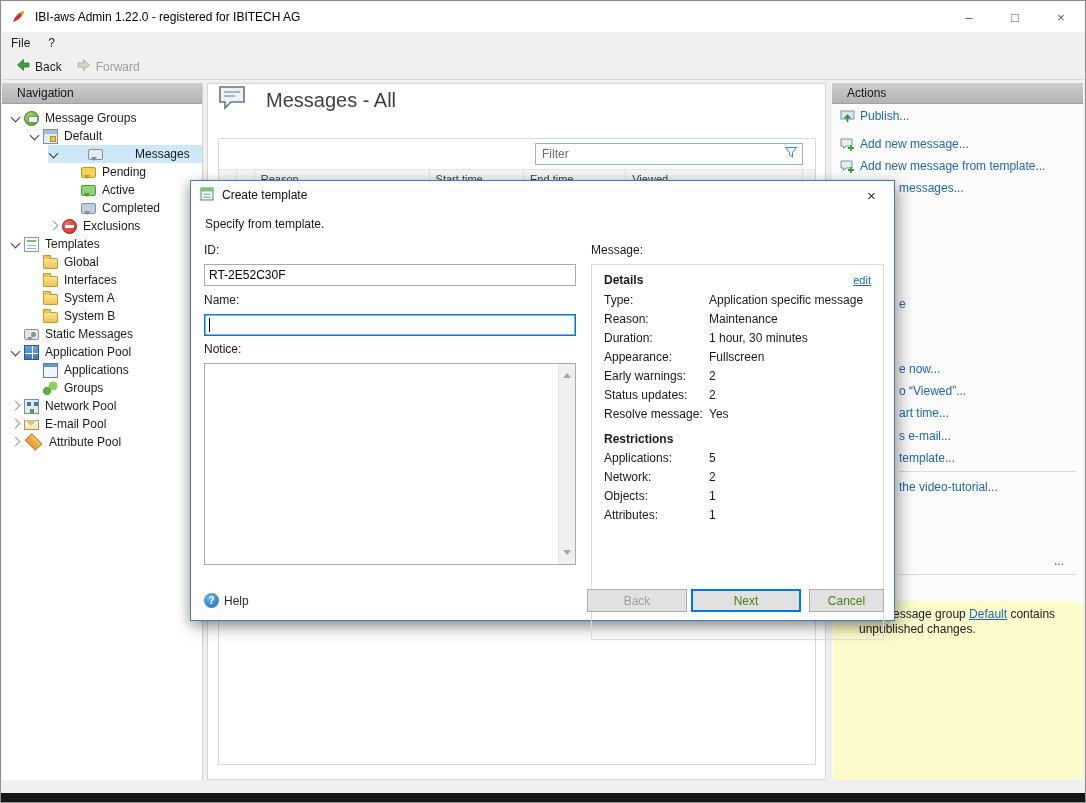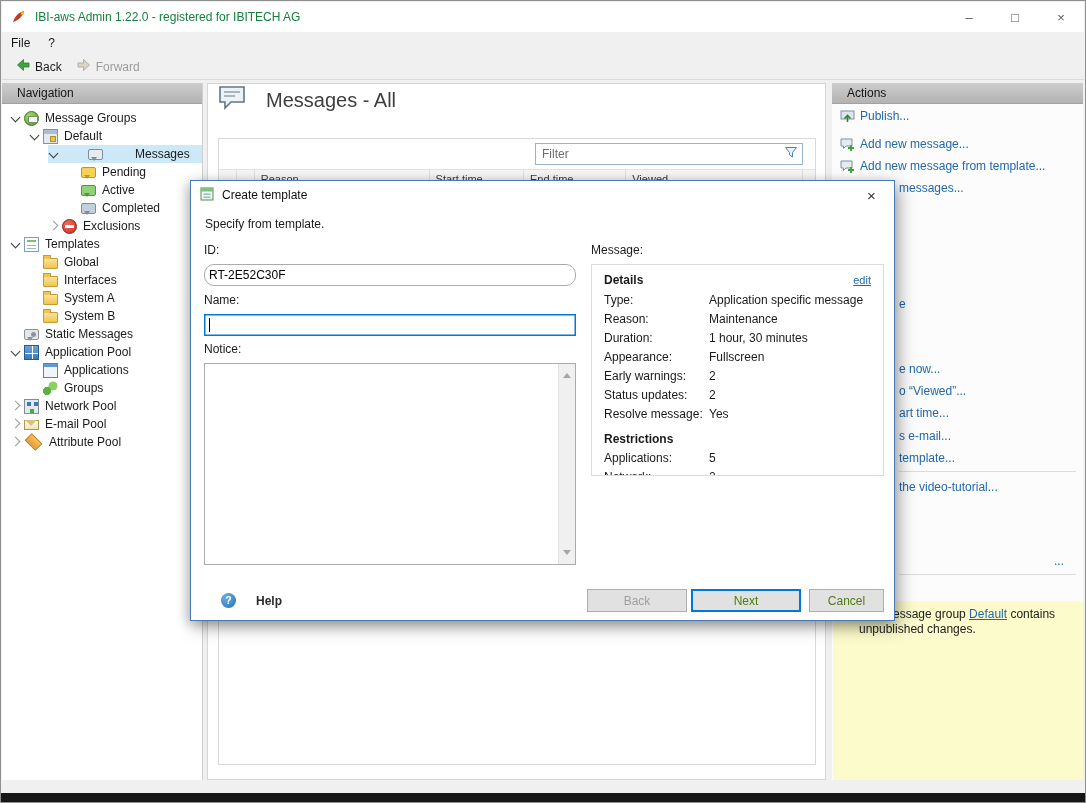--- a/index.html
+++ b/index.html
@@ -6,21 +6,21 @@
   body {
     width:1086px; height:803px; position:relative; overflow:hidden;
     font-family:"Liberation Sans", sans-serif; font-size:12px; color:#1a1a1a;
     background:#f0f0f0;
   }
   .window-frame { position:absolute; inset:0; border:1px solid #8f8f8f; box-sizing:border-box; }
 
   
   .titlebar { position:absolute; left:1px; top:1px; right:1px; height:30px; background:#ffffff; display:flex; align-items:center; }
   .app-icon { margin-left:9px; width:16px; height:16px; display:inline-flex; }
-  .window-title { margin-left:8px; color:#15803d; font-size:12px; }
+  .window-title { margin-left:8px; color:#000000; font-size:12px; }
   .win-controls { margin-left:auto; display:flex; height:100%; }
   .win-btn { width:46px; display:flex; align-items:center; justify-content:center; color:#5a5a5a; font-size:13px; }
 
   
   .menubar { position:absolute; top:31px; left:1px; right:1px; height:22px; background:#f0f0f0; display:flex; align-items:center; }
   .menu-item { padding:0 9px; }
   .toolbar { position:absolute; top:53px; left:1px; right:1px; height:26px; background:#f0f0f0; border-bottom:1px solid #dadada; display:flex; align-items:center; padding-left:6px; box-sizing:border-box; }
   .tool-btn { display:flex; align-items:center; gap:4px; padding:2px 7px; }
   .tool-btn.disabled { color:#9c9c9c; }
 
@@ -109,27 +109,27 @@
   .dialog-close { position:absolute; right:0; top:0; width:45px; height:28px; display:flex; align-items:center; justify-content:center; font-size:15px; color:#333; }
   .dlg-subtitle { position:absolute; left:14px; top:36px; }
   .dlg-label { position:absolute; font-size:12px; color:#1a1a1a; }
   .dlg-input { position:absolute; width:372px; height:22px; border:1px solid #ababab; box-sizing:border-box; font-family:inherit; font-size:12px; padding:0 4px; }
   .dlg-input.focus { border:1px solid var(--c-focus,#0078d7); box-shadow:inset 0 0 0 0.5px var(--c-focus,#0078d7); }
   .caret { position:absolute; left:18px; top:137px; width:1px; height:14px; background:#000; }
   .notice-field { position:absolute; left:13px; top:182px; width:372px; height:202px; border:1px solid #ababab; box-sizing:border-box; background:#fff; }
   .sb { position:absolute; right:0; top:0; bottom:0; width:16px; background:#f0f0f0; border-left:1px solid #e3e3e3; }
   .sb-up { position:absolute; top:5px; left:4px; width:0; height:0; border:4px solid transparent; border-bottom:5px solid #a6a6a6; }
   .sb-down { position:absolute; bottom:5px; left:4px; width:0; height:0; border:4px solid transparent; border-top:5px solid #a6a6a6; }
-  .msg-panel { position:absolute; left:400px; top:83px; width:293px; height:212px; border:1px solid #dcdcdc; box-sizing:border-box; padding:8px 12px 4px 12px; overflow:hidden; }
+  .msg-panel { position:absolute; left:400px; top:83px; width:293px; height:376px; border:1px solid #dcdcdc; box-sizing:border-box; padding:8px 12px 4px 12px; overflow:hidden; }
   .msg-head { display:flex; justify-content:space-between; align-items:baseline; font-weight:bold; margin-bottom:4px; }
   .edit-link { font-weight:normal; font-size:11px; color:var(--c-link,#2268ad); text-decoration:underline; cursor:pointer; }
   .kv { display:flex; line-height:19px; font-size:12px; }
   .kv .k { width:105px; flex:0 0 105px; }
   .restr-head { font-weight:bold; margin:8px 0 3px 0; }
-  .help-link { position:absolute; left:30px; top:412px; display:flex; align-items:center; gap:20px; color:#2b2b2b;font-weight:bold; }
+  .help-link { position:absolute; left:13px; top:412px; display:flex; align-items:center; gap:5px; color:#2b2b2b; }
   .help-badge { width:15px; height:15px; border-radius:50%; background:radial-gradient(circle at 35% 30%, #6db1e3, #1f6fb5); color:#fff; font-size:10px; font-weight:bold; display:flex; align-items:center; justify-content:center; }
   .help-badge::before { content:"?"; }
   .btn { position:absolute; top:408px; height:23px; background:#e1e1e1; border:1px solid #adadad; font-family:inherit; font-size:12px; color:#4d7c0f; padding:0; }
   .btn-back { left:396px; width:100px; color:#9f9f9f; }
   .btn-next { left:500px; width:110px; border:2px solid var(--c-focus,#0078d7); }
   .btn-cancel { left:618px; width:75px; }
 </style>
 </head>
 <body>
 
@@ -426,21 +426,21 @@
           <rect x="4.5" y="10.5" width="7" height="1.5" fill="#9ab8d0"></rect>
         </svg>
     </span>
     <span class="dialog-title">Create template</span>
     <span class="dialog-close">×</span>
   </div>
 
   <div class="dlg-subtitle">Specify from template.</div>
 
   <div class="dlg-label" style="left:13px; top:62px">ID:</div>
-  <input class="dlg-input" style="left: 13px; top: 83px; border-radius: 10px;" value="RT-2E52C30F">
+  <input class="dlg-input" style="left: 13px; top: 83px;" value="RT-2E52C30F">
 
   <div class="dlg-label" style="left:13px; top:112px">Name:</div>
   <input class="dlg-input focus" style="left: 13px; top: 133px;" value="">
   <span class="caret"></span>
 
   <div class="dlg-label" style="left:13px; top:161px">Notice:</div>
   <div class="notice-field">
     <div class="sb">
       <span class="sb-up"></span>
       <span class="sb-down"></span>

